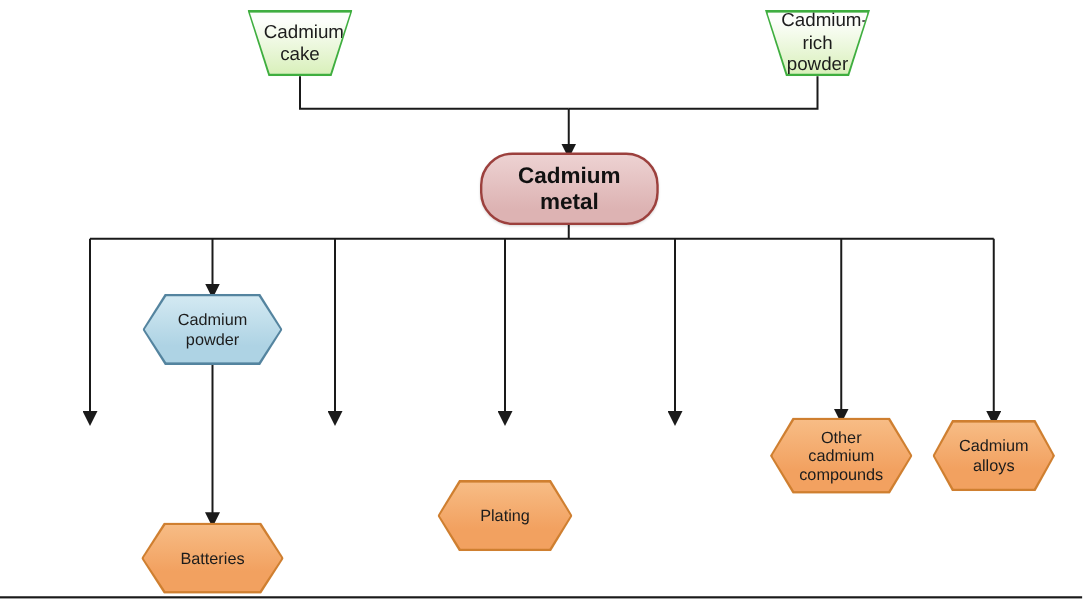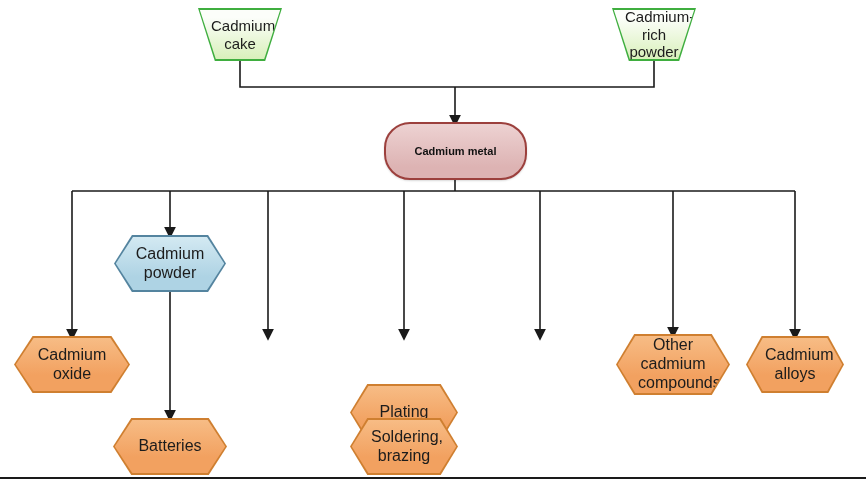--- a/index.html
+++ b/index.html
@@ -39,21 +39,21 @@
     clip-path: polygon(0 50%, 16% 0, 84% 0, 100% 50%, 84% 100%, 16% 100%);
     display: flex;
     align-items: center;
     justify-content: center;
   }
   .product { background: var(--product-border, #cf7f30); }
   .product .fill { background: linear-gradient(to bottom, #f7bc85 0%, var(--product-fill, #f2a160) 70%); }
   .powder { background: var(--powder-border, #54849f); }
   .powder .fill { background: linear-gradient(to bottom, #d3e9f2 0%, var(--powder-fill, #aed3e4) 75%); }
   .label {
-    font-size: 16px;
+    font-size: 13px;
     color: #1c1c1c;
     line-height: 1.18;
     padding: 0 6px;
   }
   
   .trap {
     clip-path: polygon(0 0, 100% 0, 80% 100%, 20% 100%);
     background: var(--source-border, #3fae3f);
   }
   .trap .fill {
@@ -71,21 +71,21 @@
     border: 2.5px solid var(--central-border, #9c403d);
     border-radius: 26px;
     background: linear-gradient(to bottom, #edd2d2 0%, var(--central-fill, #ddb3b3) 80%);
     display: flex;
     align-items: center;
     justify-content: center;
     box-sizing: border-box;
     box-shadow: 0 1px 2px rgba(0,0,0,0.15);
   }
   .central .label {
-    font-size: 11px;
+    font-size: 18px;
     font-weight: bold;
     color: #111111;
   }
   .bottom-rule {
     position: absolute;
     left: 0;
     bottom: 0;
     width: 100%;
     height: 2px;
     background: var(--line, #1a1a1a);
@@ -131,25 +131,20 @@
   <div class="node central" style="left:384px; top:122px; width:143px; height:58px;">
     <span class="label">Cadmium metal</span>
   </div>
 
   <div class="node hex powder" style="left:114px; top:235px; width:112px; height:57px;">
     <div class="fill">
       <span class="label" style="max-width:76px;">Cadmium powder</span>
     </div>
   </div>
 
-  <div class="node hex product" style="left:14px; top:336px; width:116px; height:57px;">
-    <div class="fill">
-      <span class="label" style="max-width:74px;">Cadmium oxide</span>
-    </div>
-  </div>
   <div class="node hex product" style="left:350px; top:336px; width:108px; height:57px;margin-top:48px;">
     <div class="fill">
       <span class="label">Plating</span>
     </div>
   </div>
   <div class="node hex product" style="left:616px; top:334px; width:114px; height:61px;">
     <div class="fill">
       <span class="label" style="max-width:70px;">Other cadmium compounds</span>
     </div>
   </div>
@@ -157,20 +152,15 @@
     <div class="fill">
       <span class="label" style="max-width:60px;">Cadmium alloys</span>
     </div>
   </div>
 
   <div class="node hex product" style="left:113px; top:418px; width:114px; height:57px;">
     <div class="fill">
       <span class="label">Batteries</span>
     </div>
   </div>
-  <div class="node hex product" style="left:350px; top:418px; width:108px; height:57px;">
-    <div class="fill">
-      <span class="label" style="max-width:66px;">Soldering, brazing</span>
-    </div>
-  </div>
 
   <div class="bottom-rule"></div>
 </div>
 
 </body></html>

